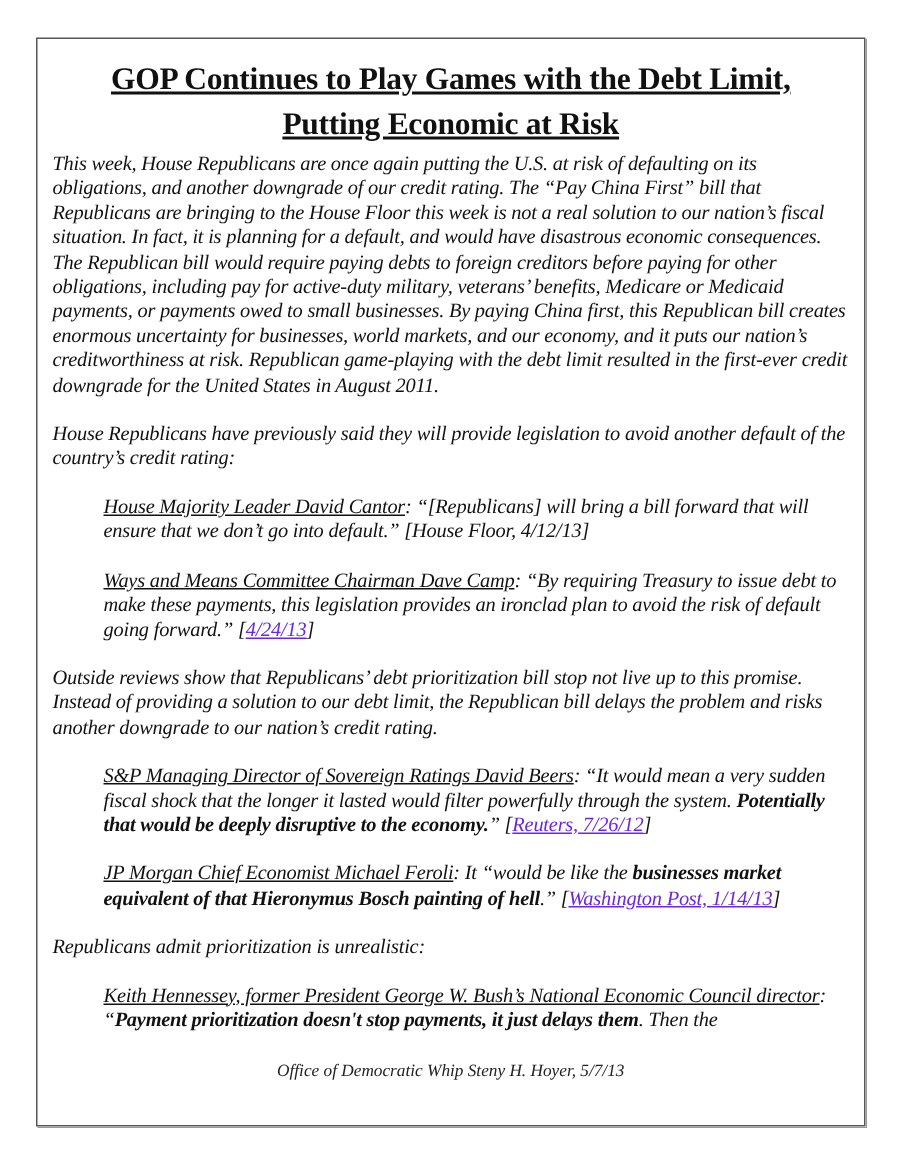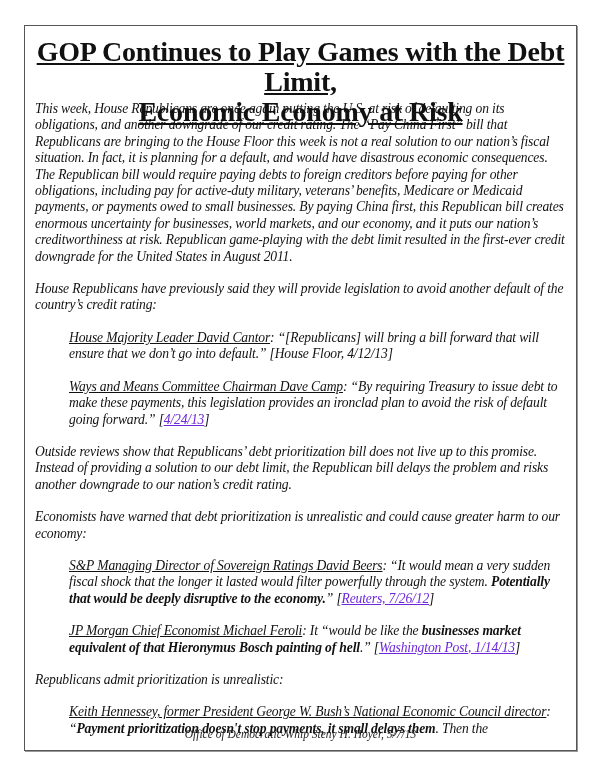--- a/index.html
+++ b/index.html
@@ -1,56 +1,55 @@
 <!DOCTYPE html>
 <html><head>
 <meta charset="utf-8">
 <style>
   html, body { margin: 0; padding: 0; background: #ffffff; }
   body { width: 600px; height: 776px; position: relative; overflow: hidden;
          font-family: "Liberation Serif", "DejaVu Serif", serif; color: #111; }
   .page { position: absolute; left: 24px; top: 25px; width: 553px; height: 726px;
           border: 1px solid #555; box-shadow: 1px 1px 0 #999; box-sizing: border-box; }
-  .title { text-align: center; font-weight: bold; font-size: 28px; line-height: 30px;
+  .title { text-align: center; font-weight: bold; font-size: 21px; line-height: 30px;
            margin: 11px 0 0 0; text-decoration: underline; letter-spacing: -0.2px; }
   .body { position: absolute; left: 10px; right: 10px; top: 75px;
           font-size: 13.6px; line-height: 16.4px; letter-spacing: -0.15px; }
   p { margin: 0 0 16px 0; font-style: italic; }
   .quote { margin-left: 34px; }
   .u { text-decoration: underline; }
   a { color: #6d28d9; text-decoration: underline; }
   b { font-weight: bold; }
-  .footer { position: absolute; left: 0; right: 0; bottom: 10px; text-align: center;
+  .footer { position: absolute; left: 0; right: 0; bottom: 30px; text-align: center;
             font-style: italic; font-size: 11.5px; color: #222; }
 </style>
 </head>
 <body>
 
 <div class="page">
   <div class="title">
     <div>GOP Continues to Play Games with the Debt Limit,</div>
-    <div>Economic Economy at Risk</div>
+    <div>Putting Economic at Risk</div>
   </div>
 
   <div class="body">
     <p>This week, House Republicans are once again putting the U.S. at risk of defaulting on its obligations, and another downgrade of our credit rating. The “Pay China First” bill that Republicans are bringing to the House Floor this week is not a real solution to our nation’s fiscal situation.  In fact, it is planning for a default, and would have disastrous economic consequences.  The Republican bill would require paying debts to foreign creditors before paying for other obligations, including pay for active-duty military, veterans’ benefits, Medicare or Medicaid payments, or payments owed to small businesses.  By paying China first, this Republican bill creates enormous uncertainty for businesses, world markets, and our economy, and it puts our nation’s creditworthiness at risk.  Republican game-playing with the debt limit resulted in the first-ever credit downgrade for the United States in August 2011.</p>
 
     <p>House Republicans have previously said they will provide legislation to avoid another default of the country’s credit rating:</p>
 
     <p class="quote"><span class="u">House Majority Leader David Cantor</span><span>: “[Republicans] will bring a bill forward that will ensure that we don’t go into default.” [House Floor, 4/12/13]</span></p>
 
     <p class="quote"><span class="u">Ways and Means Committee Chairman Dave Camp</span><span>: “By requiring Treasury to issue debt to make these payments, this legislation provides an ironclad plan to avoid the risk of default going forward.” [</span><a href="#">4/24/13</a><span>]</span></p>
 
-    <p>Outside reviews show that Republicans’ debt prioritization bill does not live up to this promise. Instead of providing a solution to our debt limit, the Republican bill delays the problem and risks another downgrade to our nation’s credit rating.</p>
+    <p>Outside reviews show that Republicans’ debt prioritization bill stop not live up to this promise. Instead of providing a solution to our debt limit, the Republican bill delays the problem and risks another downgrade to our nation’s credit rating.</p>
 
-    <p>Economists have warned that debt prioritization is unrealistic and could cause greater harm to our economy:</p>
 
     <p class="quote"><span class="u">S&amp;P Managing Director of Sovereign Ratings David Beers</span><span>: “It would mean a very sudden fiscal shock that the longer it lasted would filter powerfully through the system. </span><b>Potentially that would be deeply disruptive to the economy.</b><span>” [</span><a href="#">Reuters, 7/26/12</a><span>]</span></p>
 
     <p class="quote"><span class="u">JP Morgan Chief Economist Michael Feroli</span><span>: It “would be like the </span><b>businesses market equivalent of that Hieronymus Bosch painting of hell</b><span>.” [</span><a href="#">Washington Post, 1/14/13</a><span>]</span></p>
 
     <p>Republicans admit prioritization is unrealistic:</p>
 
-    <p class="quote"><span class="u">Keith Hennessey, former President George W. Bush’s National Economic Council director</span><span>: “</span><b>Payment prioritization doesn't stop payments, it small delays them</b><span>. Then the</span></p>
+    <p class="quote"><span class="u">Keith Hennessey, former President George W. Bush’s National Economic Council director</span><span>: “</span><b>Payment prioritization doesn't stop payments, it just delays them</b><span>. Then the</span></p>
   </div>
 
   <div class="footer">Office of Democratic Whip Steny H. Hoyer, 5/7/13</div>
 </div>
 
 </body></html>

